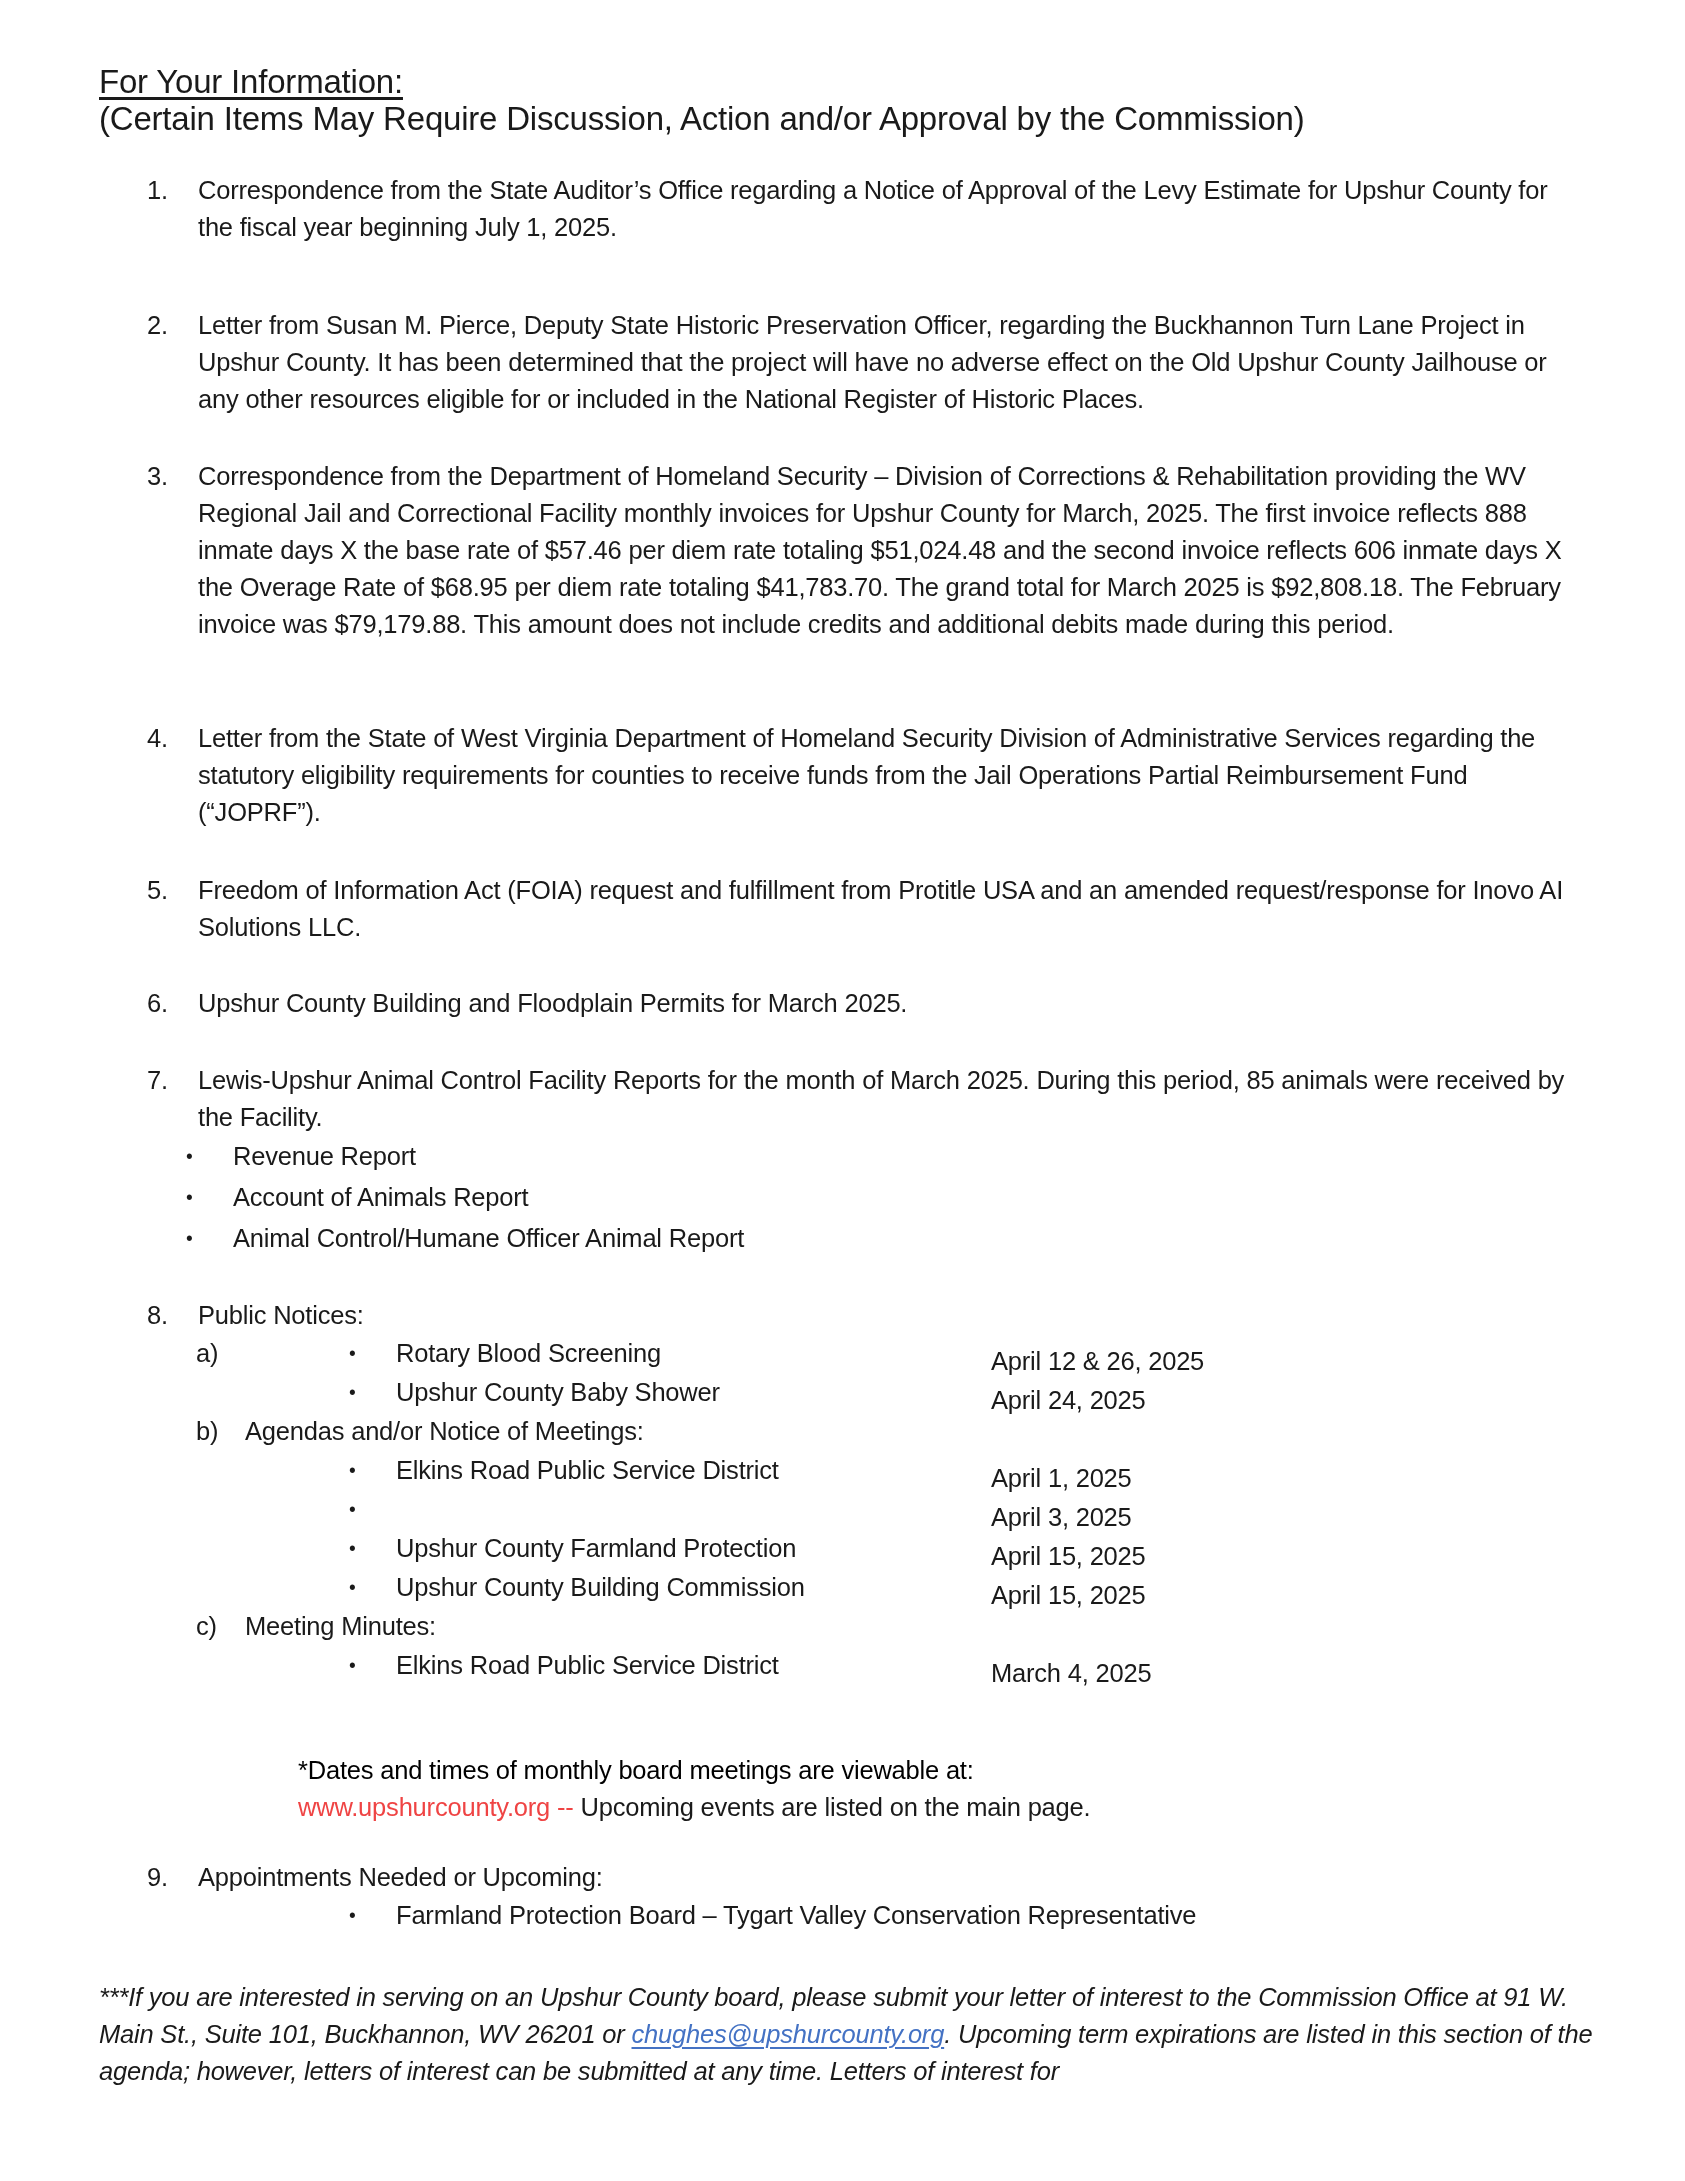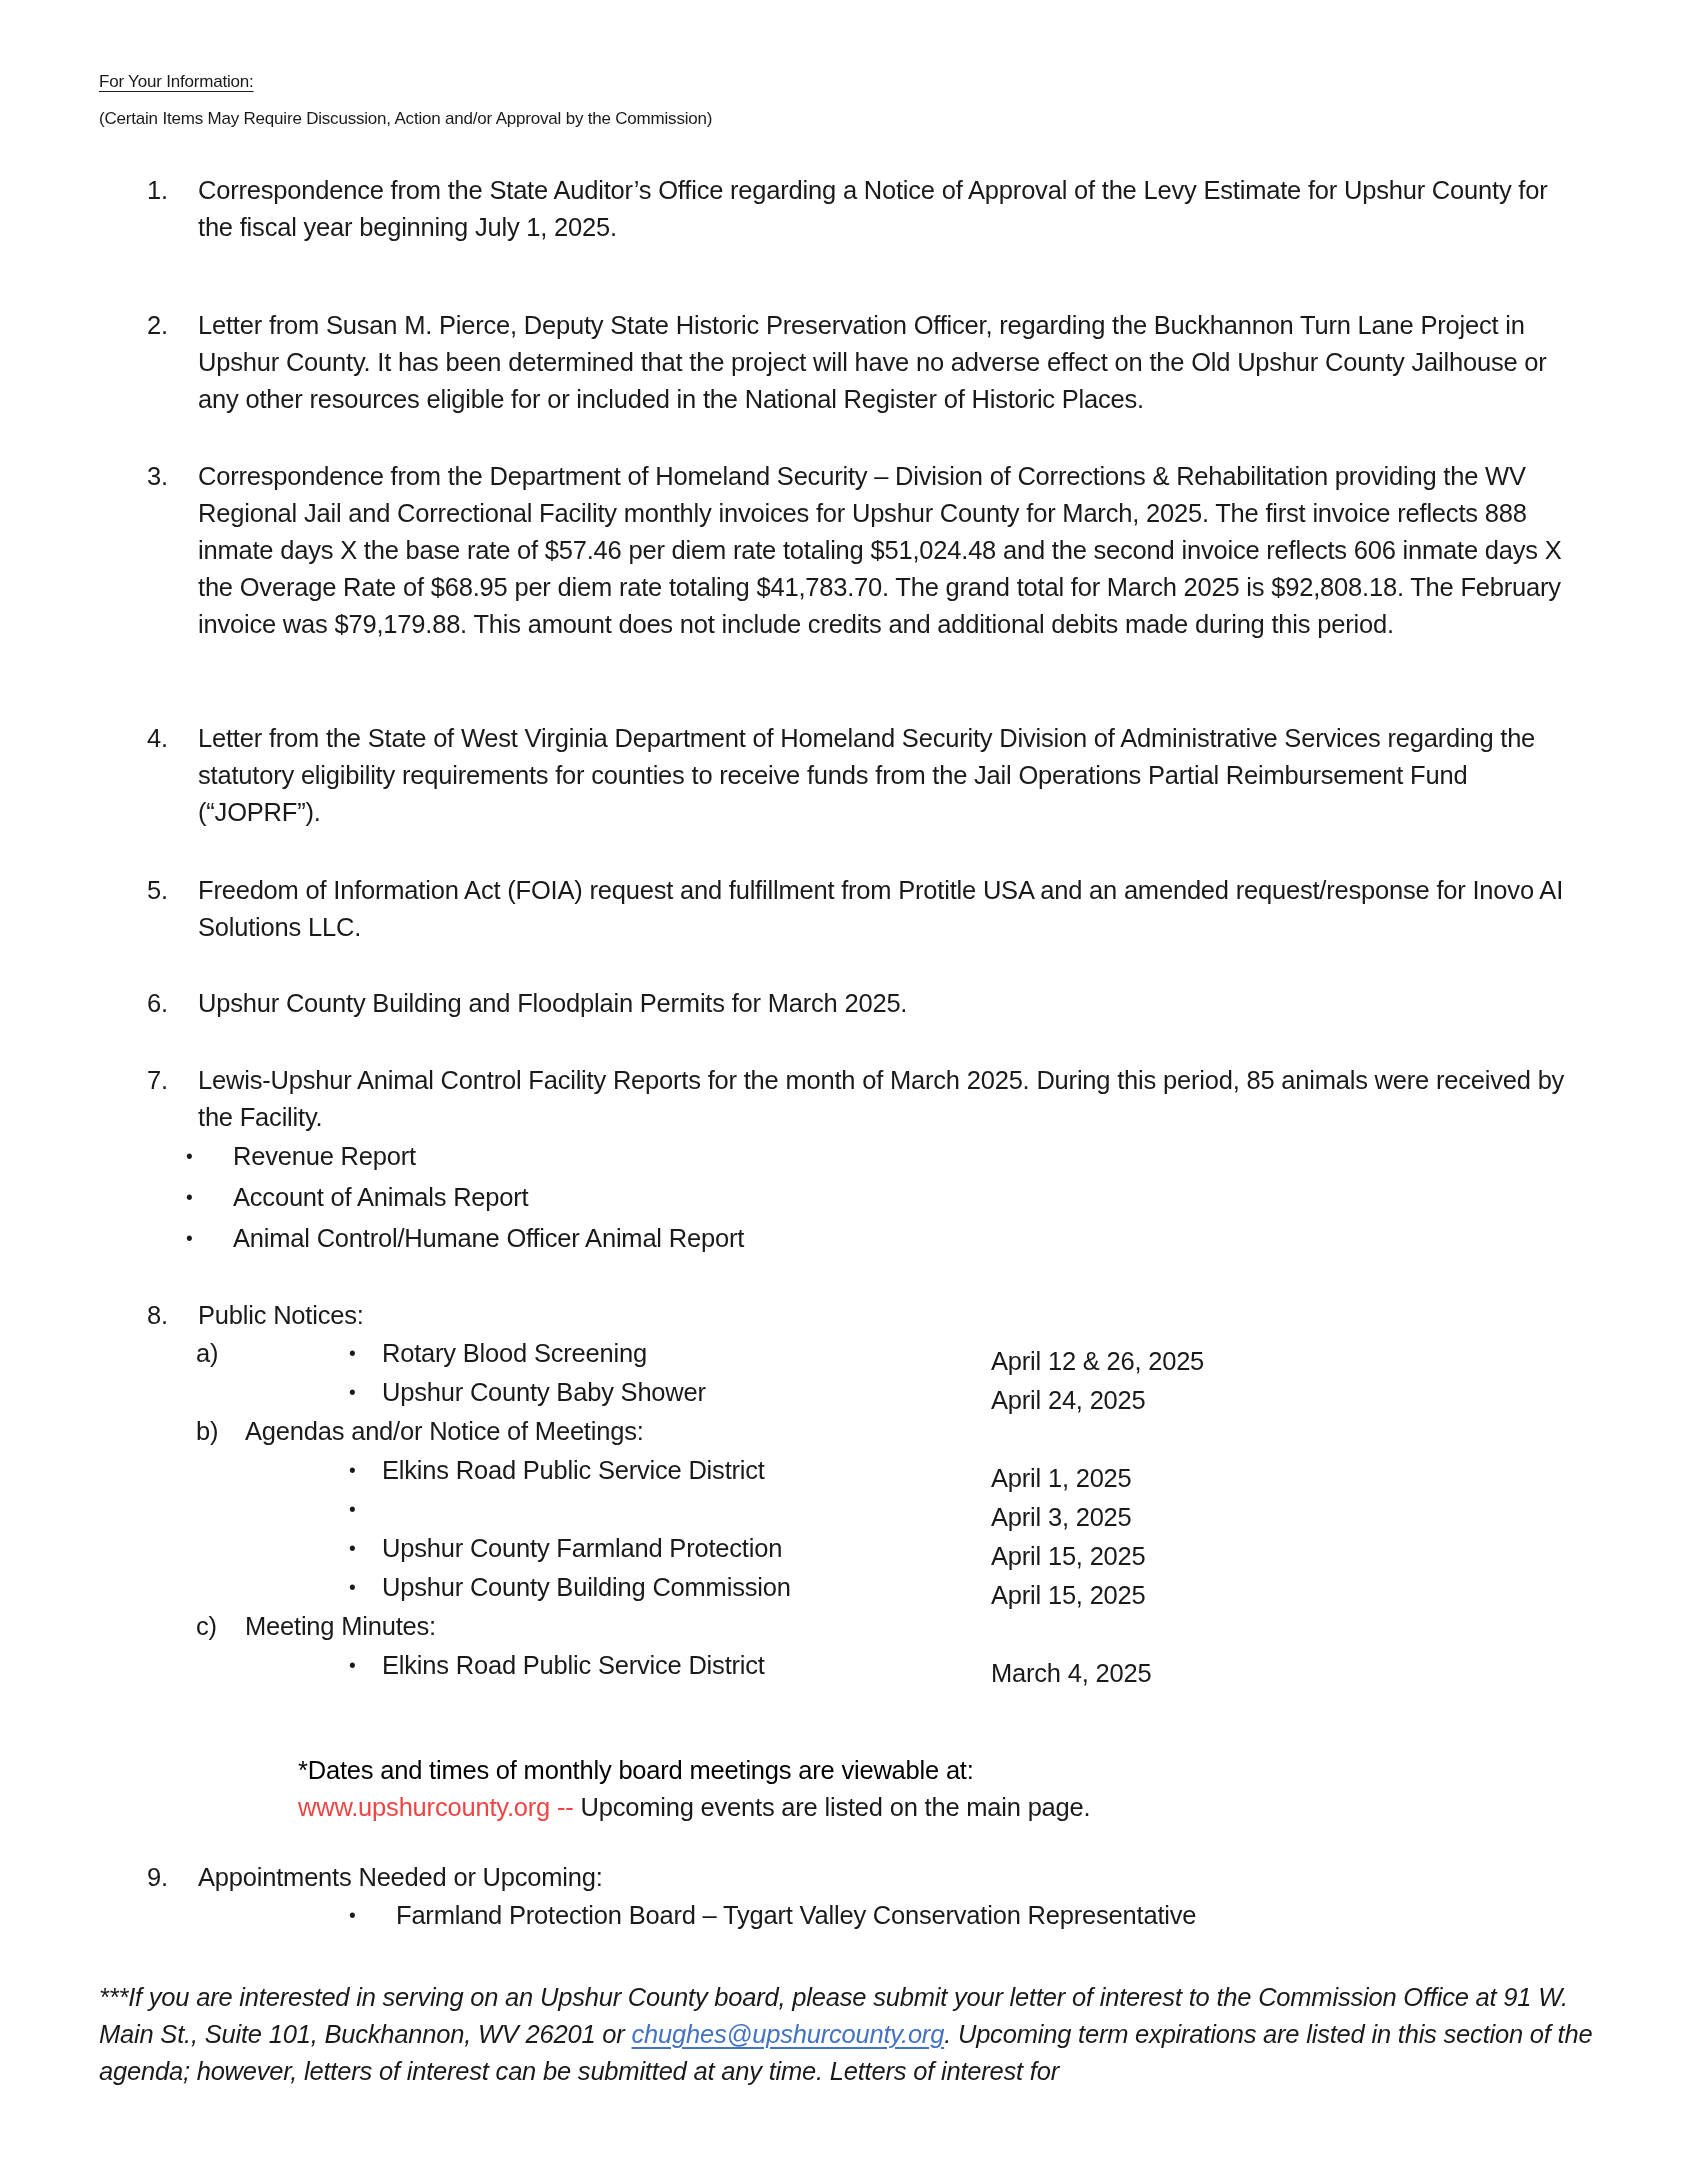--- a/index.html
+++ b/index.html
@@ -19,21 +19,21 @@
     }
     .page {
       position: absolute;
       left: 0; top: 0;
       width: 1685px; height: 2181px;
     }
     .heading {
       position: absolute;
       left: 99px;
       top: 63px;
-      font-size: 17px;
+      font-size: 33px;
       line-height: 37px;
     }
     .heading .title {
       text-decoration: underline;
       text-underline-offset: 3.5px;
       display: block;
     }
     .heading .subtitle { display: block; }
 
     .item {
@@ -79,21 +79,21 @@
     .sub-label .text {
       margin-left: 98px;
       display: inline-block;
     }
     .notice-row {
       position: relative;
       line-height: 39px;
       height: 39px;
     }
     .notice-row .bullet-dot { left: 202px; }
-    .notice-row .name { position: absolute; left: 235px; }
+    .notice-row .name { position: absolute; left: 249px; }
     .notice-row .date { position: absolute; left: 844px; margin-top: 8px; }
 
     .note {
       position: absolute;
       left: 298px;
       top: 1752px;
       line-height: 37px;
     }
     .note .note-line1 { display: block; color: #000; }
     .note a {

